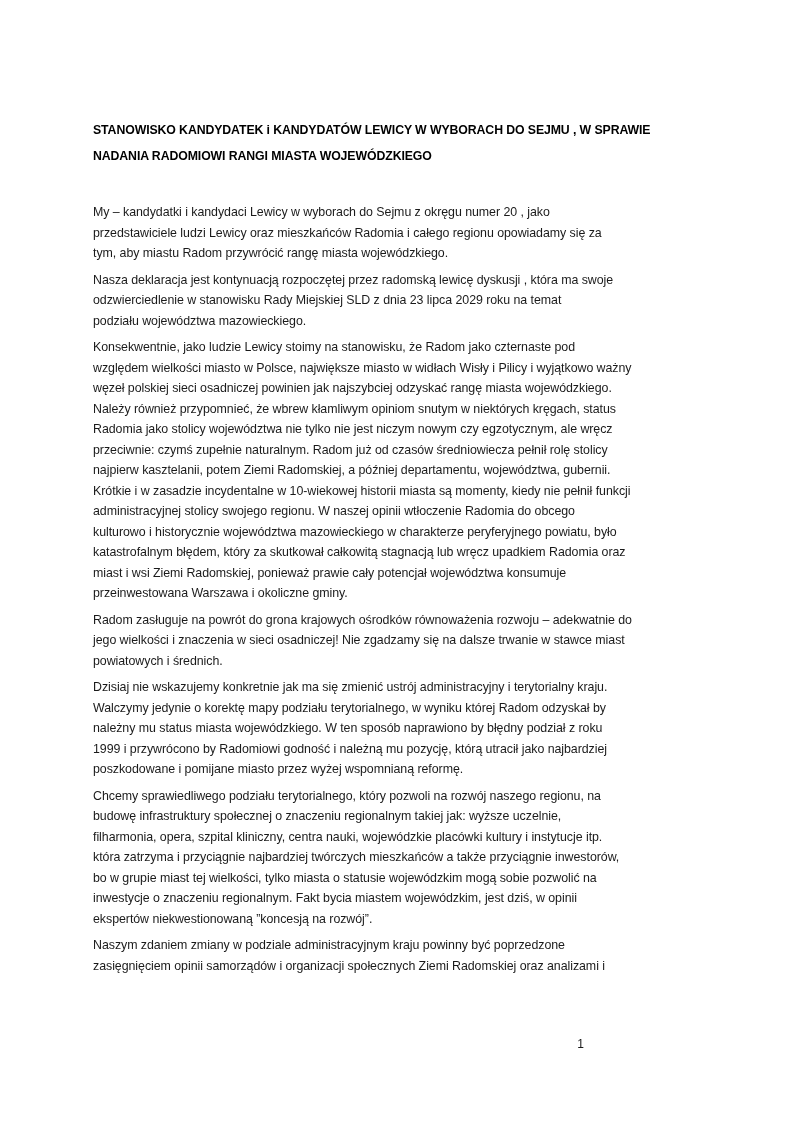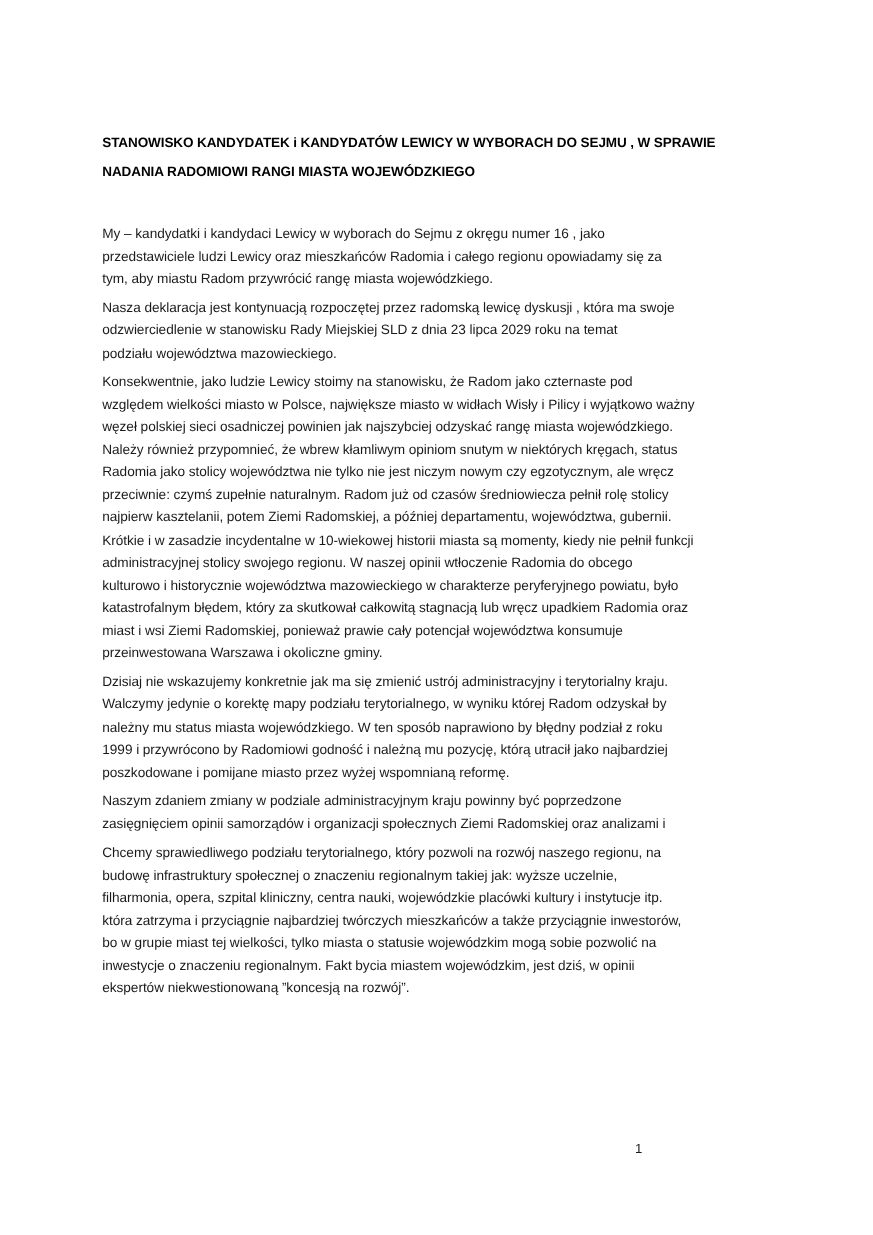--- a/index.html
+++ b/index.html
@@ -49,49 +49,52 @@
   }
 </style>
 </head>
 <body>
 
 <div class="page" style="background: rgb(255, 255, 255); color: rgb(26, 26, 26);">
   <div class="content">
     <h1 class="title">STANOWISKO KANDYDATEK i KANDYDATÓW LEWICY W WYBORACH DO SEJMU , W SPRAWIE
 NADANIA RADOMIOWI RANGI MIASTA WOJEWÓDZKIEGO</h1>
     <div class="paragraphs">
-        <p class="para">My – kandydatki i kandydaci Lewicy w wyborach do Sejmu z okręgu numer 16 , jako
+        <p class="para">My – kandydatki i kandydaci Lewicy w wyborach do Sejmu z okręgu numer 20 , jako
 przedstawiciele ludzi Lewicy oraz mieszkańców Radomia i całego regionu opowiadamy się za
 tym, aby miastu Radom przywrócić rangę miasta wojewódzkiego.</p>
         <p class="para">Nasza deklaracja jest kontynuacją rozpoczętej przez radomską lewicę dyskusji , która ma swoje
 odzwierciedlenie w stanowisku Rady Miejskiej SLD z dnia 23 lipca 2029 roku na temat
 podziału województwa mazowieckiego.</p>
         <p class="para">Konsekwentnie, jako ludzie Lewicy stoimy na stanowisku, że Radom jako czternaste pod
 względem wielkości miasto w Polsce, największe miasto w widłach Wisły i Pilicy i wyjątkowo ważny
 węzeł polskiej sieci osadniczej powinien jak najszybciej odzyskać rangę miasta wojewódzkiego.
 Należy również przypomnieć, że wbrew kłamliwym opiniom snutym w niektórych kręgach, status
 Radomia jako stolicy województwa nie tylko nie jest niczym nowym czy egzotycznym, ale wręcz
 przeciwnie: czymś zupełnie naturalnym. Radom już od czasów średniowiecza pełnił rolę stolicy
 najpierw kasztelanii, potem Ziemi Radomskiej, a później departamentu, województwa, gubernii.
 Krótkie i w zasadzie incydentalne w 10-wiekowej historii miasta są momenty, kiedy nie pełnił funkcji
 administracyjnej stolicy swojego regionu. W naszej opinii wtłoczenie Radomia do obcego
 kulturowo i historycznie województwa mazowieckiego w charakterze peryferyjnego powiatu, było
 katastrofalnym błędem, który za skutkował całkowitą stagnacją lub wręcz upadkiem Radomia oraz
 miast i wsi Ziemi Radomskiej, ponieważ prawie cały potencjał województwa konsumuje
 przeinwestowana Warszawa i okoliczne gminy.</p>
+        <p class="para">Radom zasługuje na powrót do grona krajowych ośrodków równoważenia rozwoju – adekwatnie do
+jego wielkości i znaczenia w sieci osadniczej! Nie zgadzamy się na dalsze trwanie w stawce miast
+powiatowych i średnich.</p>
         <p class="para">Dzisiaj nie wskazujemy konkretnie jak ma się zmienić ustrój administracyjny i terytorialny kraju.
 Walczymy jedynie o korektę mapy podziału terytorialnego, w wyniku której Radom odzyskał by
 należny mu status miasta wojewódzkiego. W ten sposób naprawiono by błędny podział z roku
 1999 i przywrócono by Radomiowi godność i należną mu pozycję, którą utracił jako najbardziej
 poszkodowane i pomijane miasto przez wyżej wspomnianą reformę.</p>
-        <p class="para">Naszym zdaniem zmiany w podziale administracyjnym kraju powinny być poprzedzone
-zasięgnięciem opinii samorządów i organizacji społecznych Ziemi Radomskiej oraz analizami i</p>
         <p class="para">Chcemy sprawiedliwego podziału terytorialnego, który pozwoli na rozwój naszego regionu, na
 budowę infrastruktury społecznej o znaczeniu regionalnym takiej jak: wyższe uczelnie,
 filharmonia, opera, szpital kliniczny, centra nauki, wojewódzkie placówki kultury i instytucje itp.
 która zatrzyma i przyciągnie najbardziej twórczych mieszkańców a także przyciągnie inwestorów,
 bo w grupie miast tej wielkości, tylko miasta o statusie wojewódzkim mogą sobie pozwolić na
 inwestycje o znaczeniu regionalnym. Fakt bycia miastem wojewódzkim, jest dziś, w opinii
 ekspertów niekwestionowaną ”koncesją na rozwój”.</p>
+        <p class="para">Naszym zdaniem zmiany w podziale administracyjnym kraju powinny być poprzedzone
+zasięgnięciem opinii samorządów i organizacji społecznych Ziemi Radomskiej oraz analizami i</p>
       </div>
   </div>
   <div class="page-number">1</div>
 </div>
 
 </body></html>

